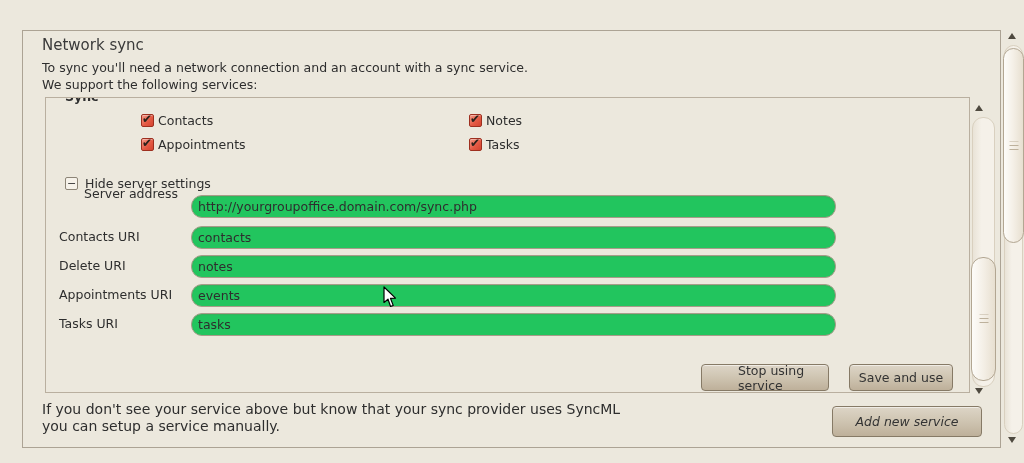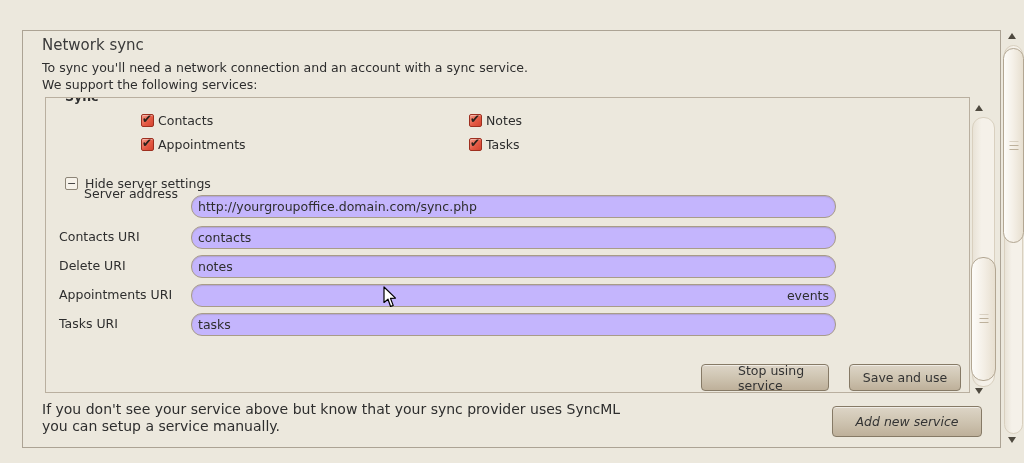--- a/index.html
+++ b/index.html
@@ -47,21 +47,21 @@
     position:absolute; left:19px; top:79px; width:13px; height:13px;
     background:#f6f2ea; border:1px solid #8d8577; border-radius:2px;
     font-size:11px; line-height:11px; text-align:center; color:#3a3a3a;
   }
   .expander-label { position:absolute; left:39px; top:78px; font-size:12.5px; }
 
   .field-label { position:absolute; font-size:12.5px; white-space:nowrap; }
   .text-input {
     position:absolute; left:145px; width:645px; height:23px;
     border:1px solid #a89c89; border-radius:11px;
-    background:#c4b5fd; color:#2e2e2e;
+    background:#22c55e; color:#2e2e2e;
     font-family:"DejaVu Sans", sans-serif; font-size:12.5px;
     padding:0 6px;
     box-shadow:inset 0 1px 1px rgba(120,110,90,.25);
     outline:none;
   }
 
   .gtk-btn {
     position:absolute; height:27px;
     display:flex; align-items:center; justify-content:center;
     background:linear-gradient(to bottom,#ddd5c7 0%,#cfc5b2 48%,#beb09a 100%);
@@ -132,27 +132,27 @@
   <div class="field-label" style="left:38px; top:88px;">Server address</div>
   <input class="text-input" style="top: 97px;" type="text" value="http://yourgroupoffice.domain.com/sync.php">
 
   <div class="field-label" style="left:13px; top:131px;">Contacts URI</div>
   <input class="text-input" style="top: 128px;" type="text" value="contacts">
 
   <div class="field-label" style="left:13px; top:160px;">Delete URI</div>
   <input class="text-input" style="top: 157px;" type="text" value="notes">
 
   <div class="field-label" style="left:13px; top:189px;">Appointments URI</div>
-  <input class="text-input" style="top: 186px; text-align: right;" type="text" value="events">
+  <input class="text-input" style="top: 186px;" type="text" value="events">
 
   <div class="field-label" style="left:13px; top:218px;">Tasks URI</div>
   <input class="text-input" style="top: 215px;" type="text" value="tasks">
 
   <div class="gtk-btn" style="left:655px; top:266px; width:128px;padding-left:36px;">Stop using service</div>
-  <div class="gtk-btn" style="left:803px; top:266px; width:112px;">Save and use</div>
+  <div class="gtk-btn" style="left:803px; top:266px; width:104px;">Save and use</div>
 </div>
 
 <div class="abs arrow-up" style="left:975px; top:105px;"></div>
 <div class="abs sb-trough" style="left:972px; top:117px; width:23px; height:270px;"></div>
 <div class="abs sb-thumb" style="left:971px; top:257px; width:25px; height:124px;">
   <div class="sb-grip"></div>
 </div>
 <div class="abs arrow-down" style="left:975px; top:388px;"></div>
 
 <div class="abs footer-text" style="top:401px;">If you don't see your service above but know that your sync provider uses SyncML</div>

